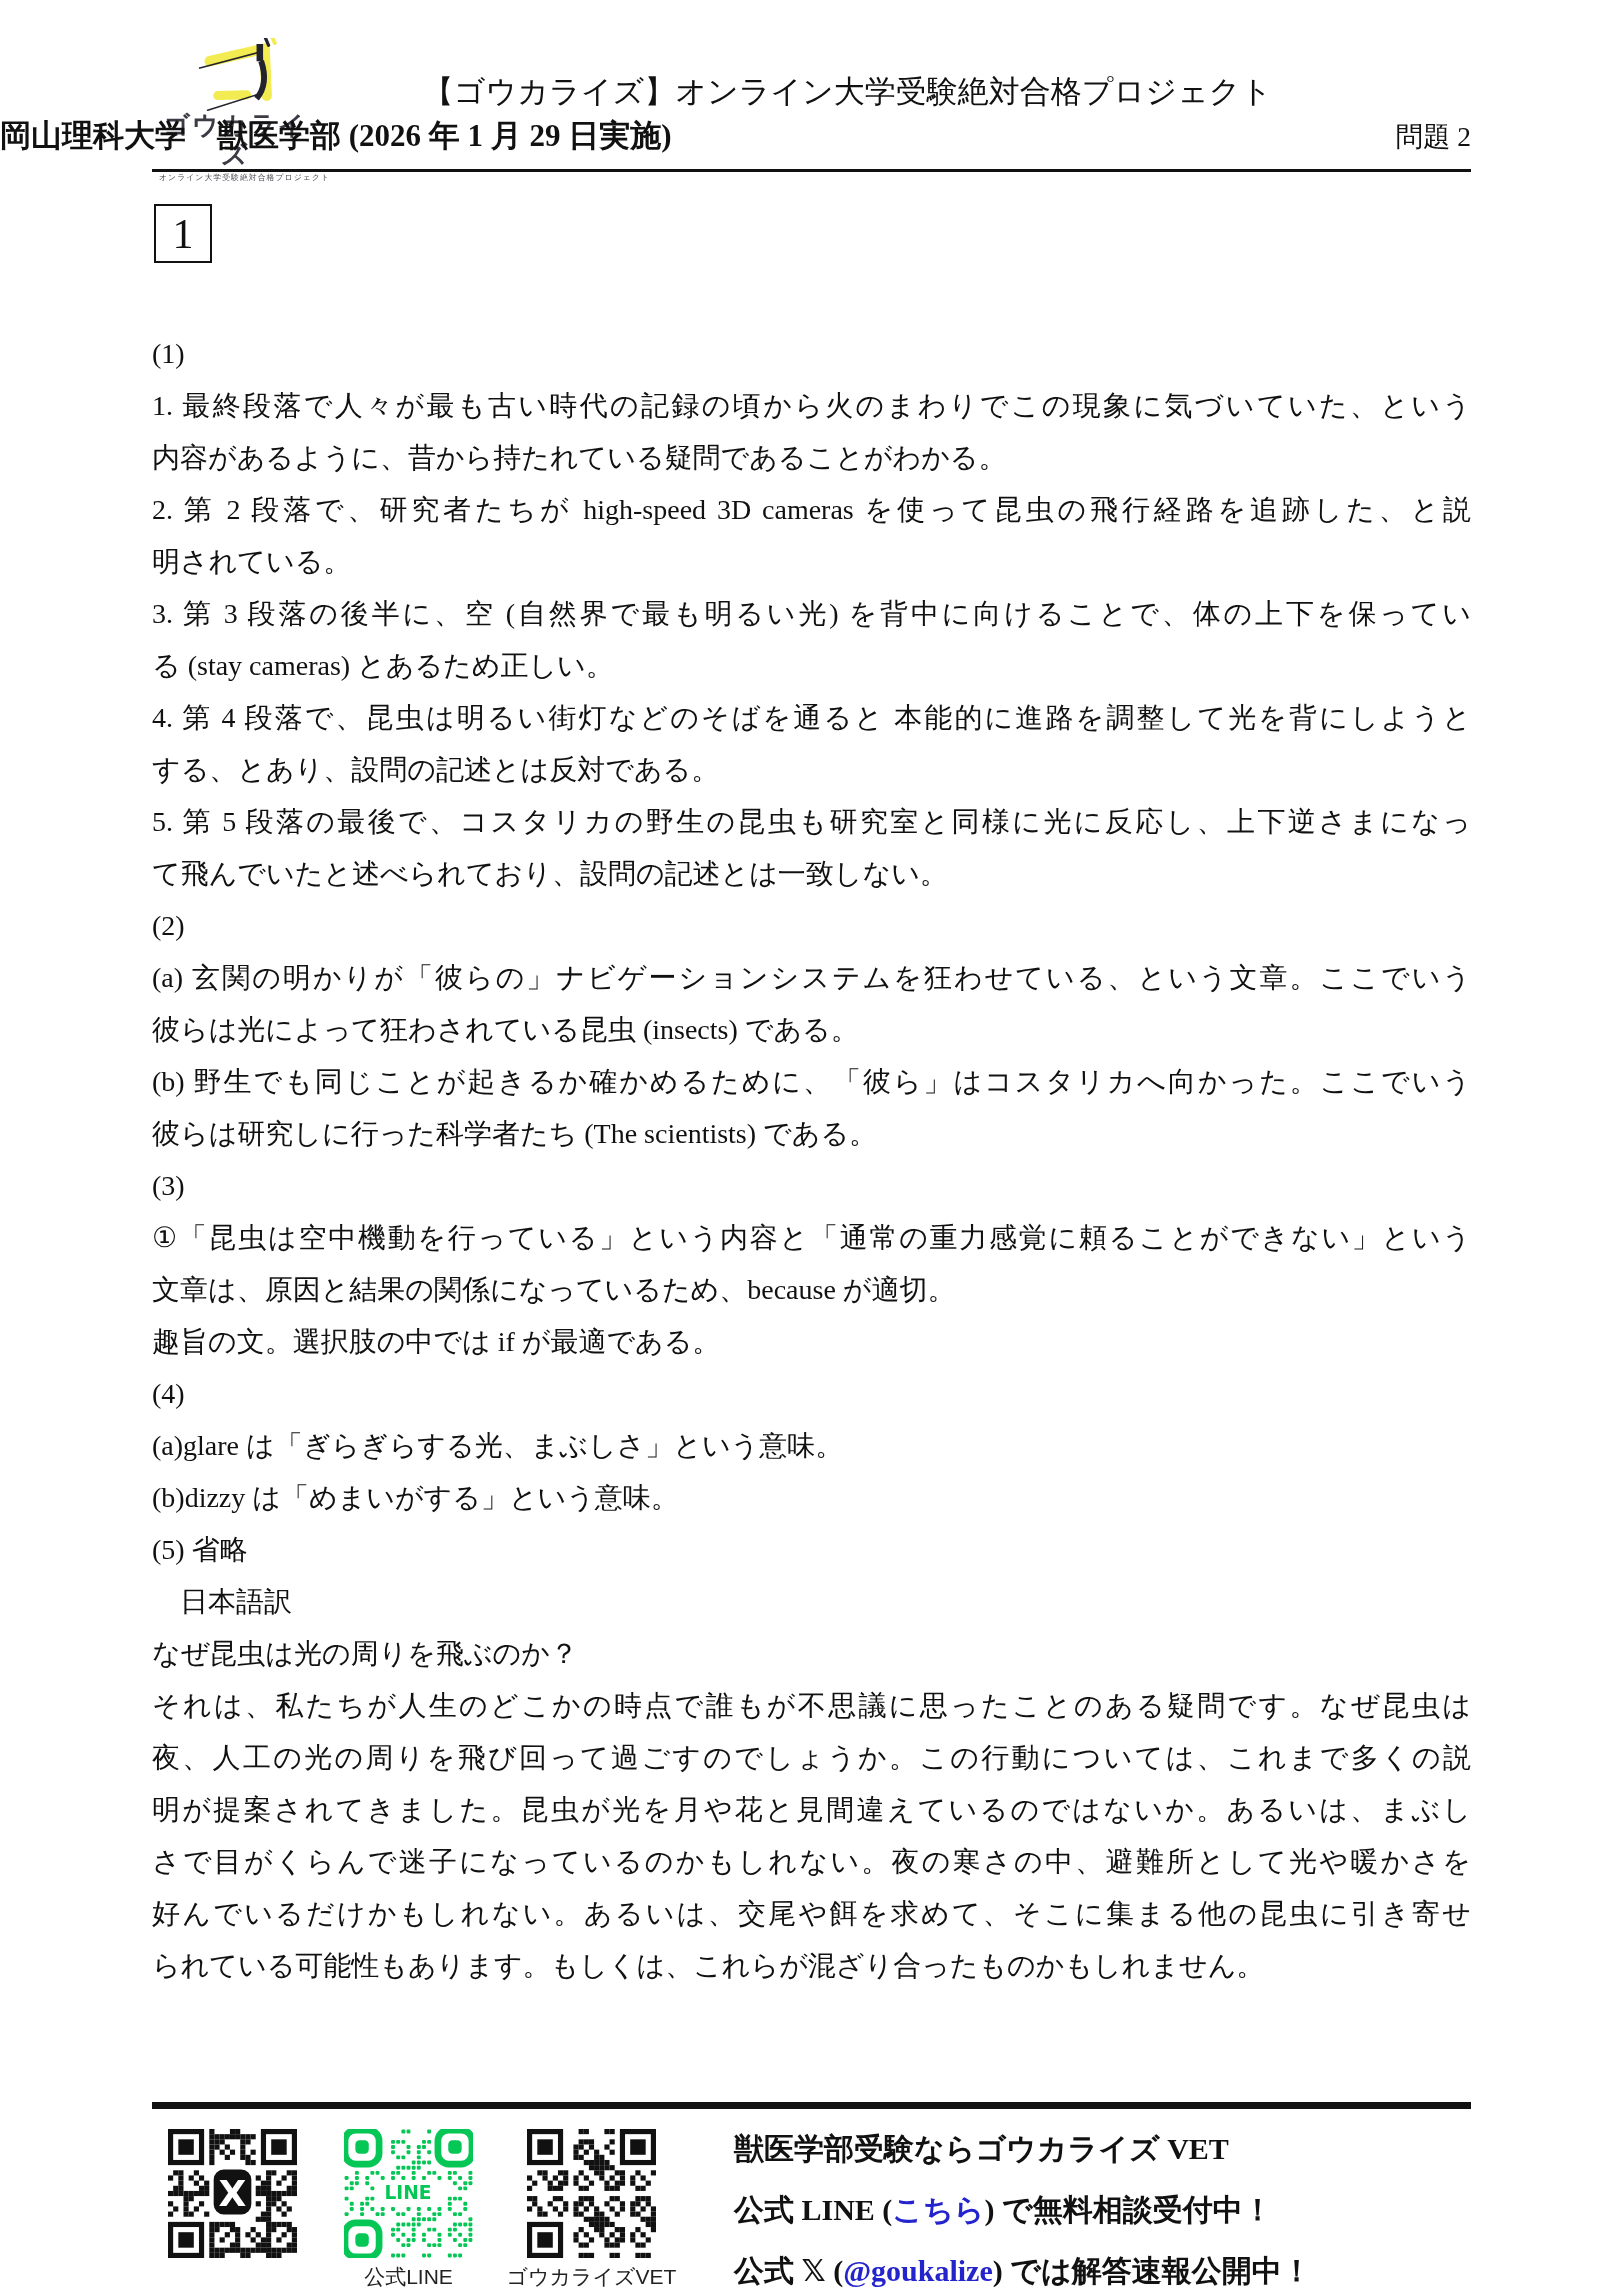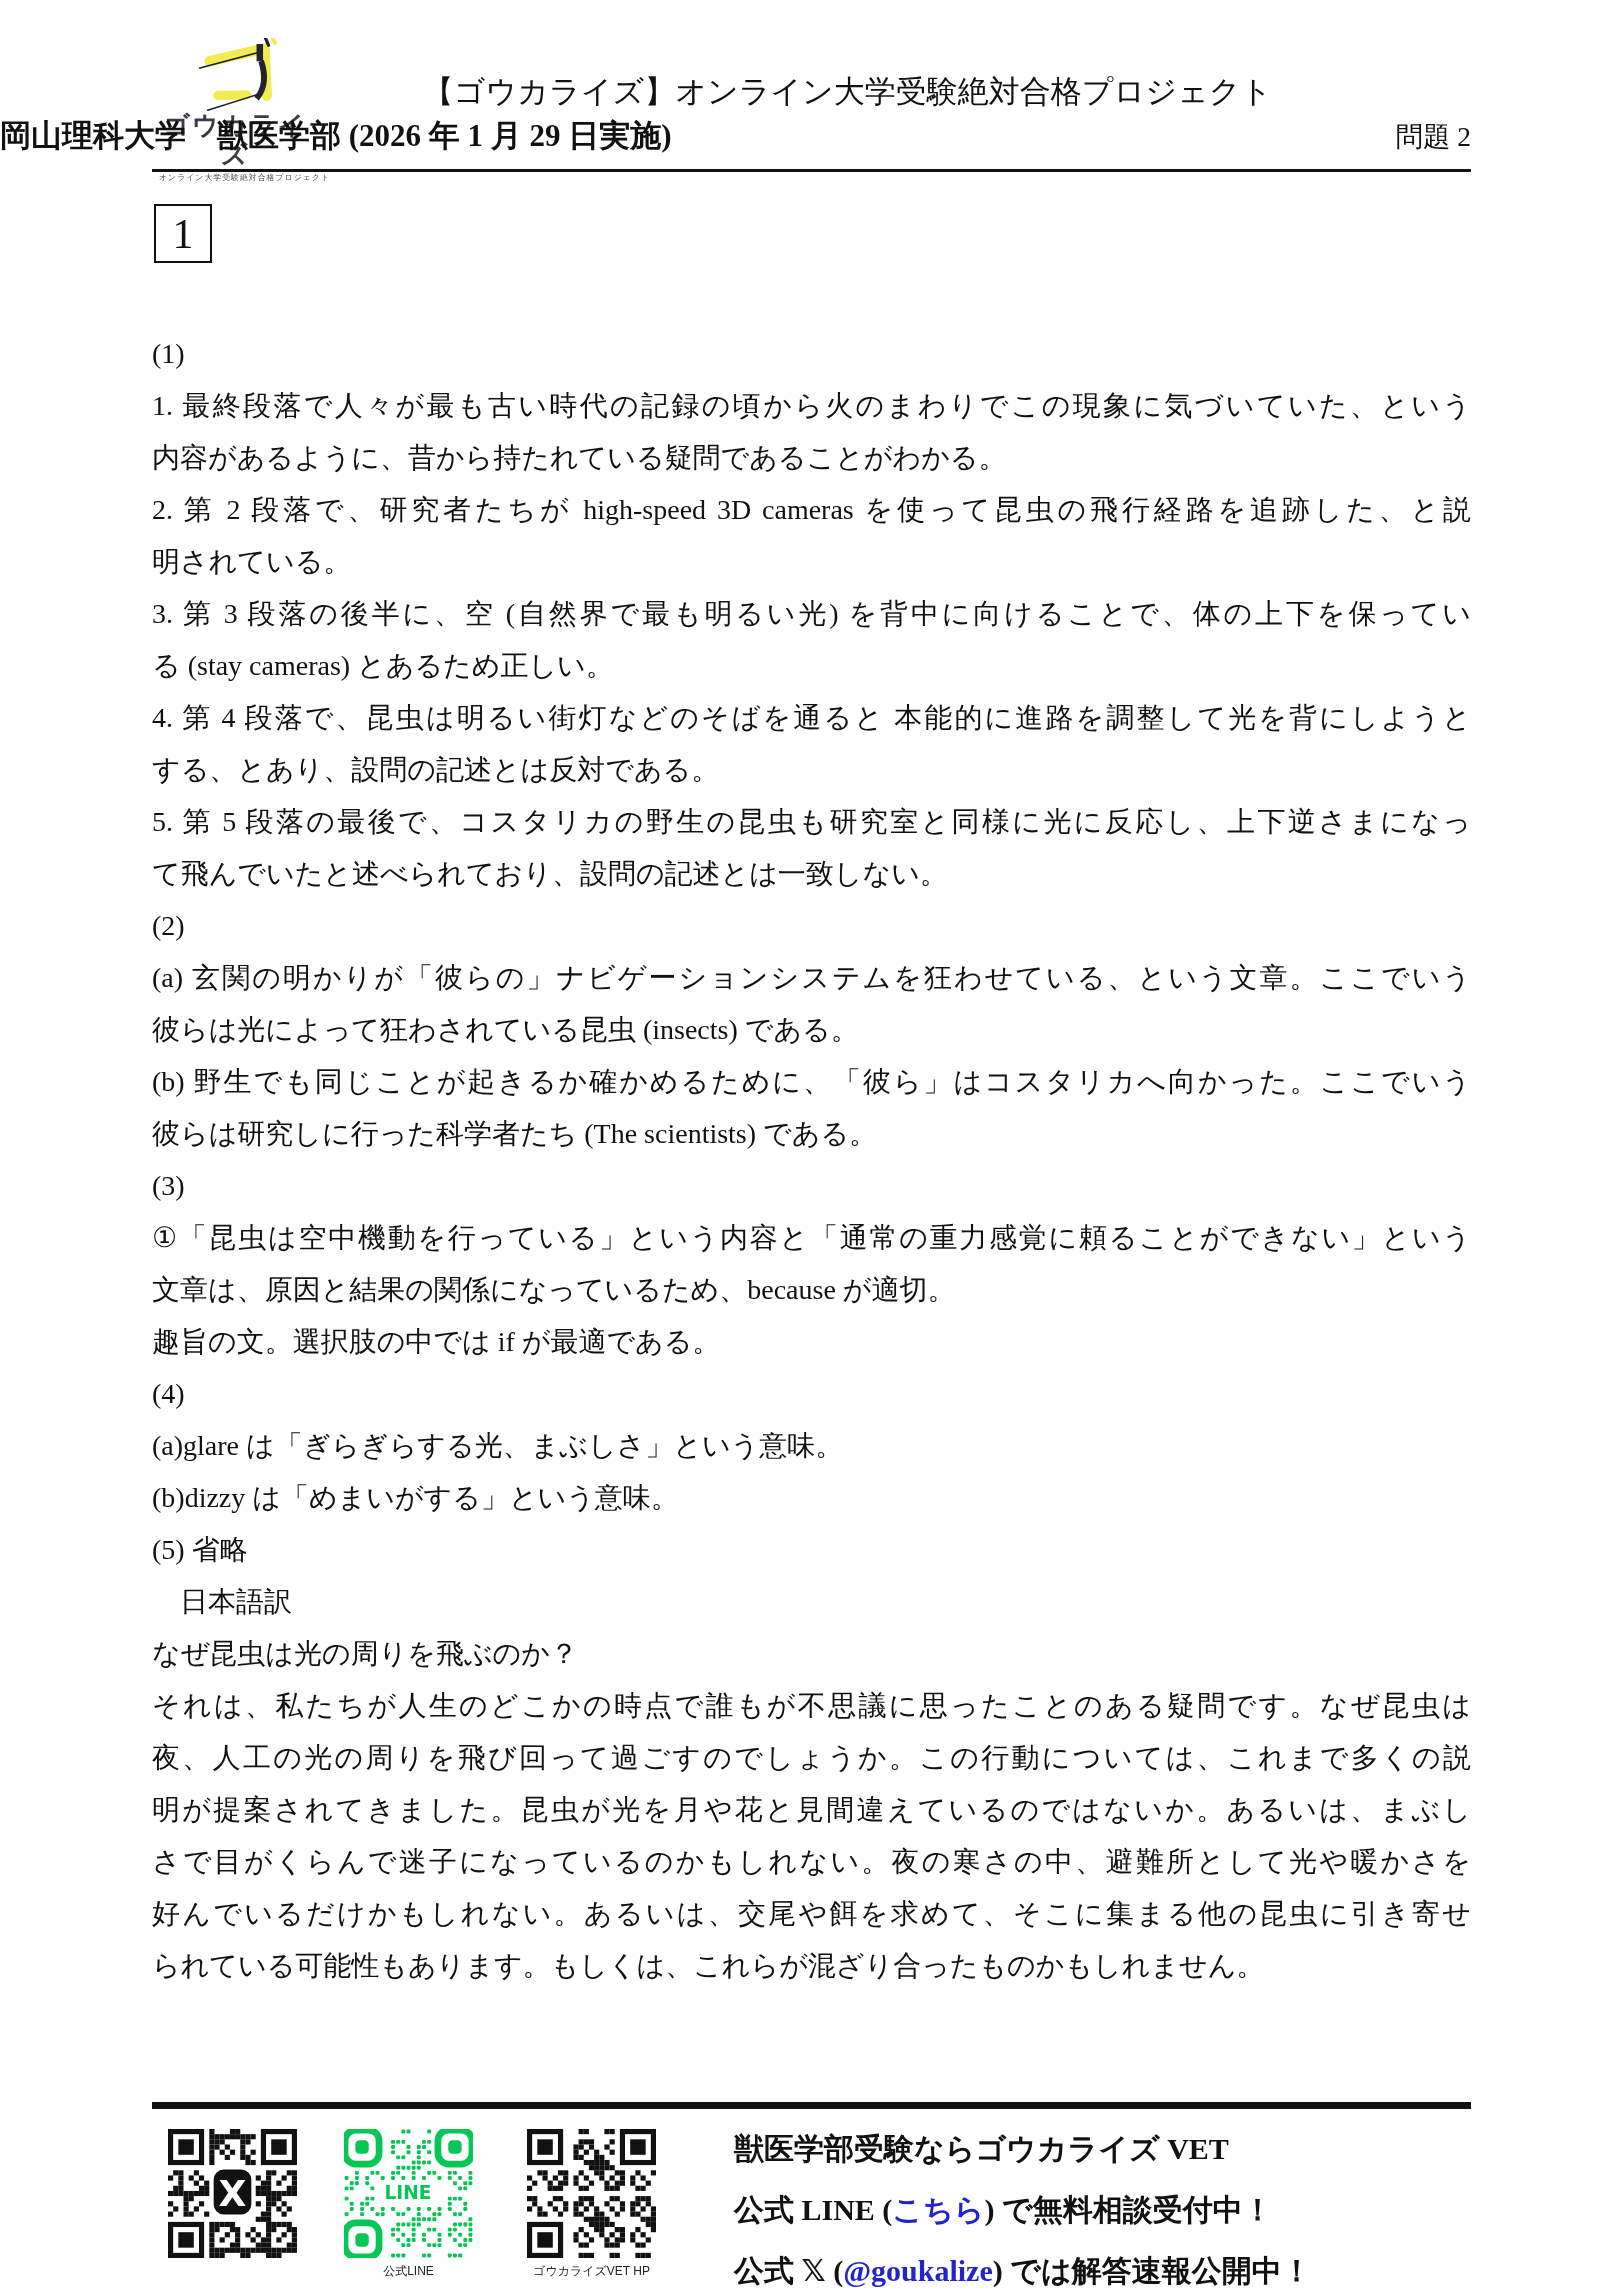--- a/index.html
+++ b/index.html
@@ -23,21 +23,21 @@
         display:flex;align-items:center;justify-content:center;font-size:42px;}
   
   .body{position:absolute;left:152px;top:328px;width:1319px;font-size:28px;}
   .ln{height:52px;line-height:52px;white-space:normal;}
   .ln.j{text-align:justify;text-align-last:justify;}
   
   .fbar{position:absolute;left:152px;top:2102px;width:1319px;height:7.2px;background:#111;}
   .qr{position:absolute;top:2129px;width:129px;height:129px;}
   .qr svg{width:129px;height:129px;display:block;}
   .qr-label{position:absolute;top:134px;left:-26px;width:181px;text-align:center;
-            font-family:"Liberation Sans","DejaVu Sans",sans-serif;font-size:12px;color:#222;}
+            font-family:"Liberation Sans","DejaVu Sans",sans-serif;font-size:21px;color:#222;}
   .qr1{left:168px;} .qr2{left:344px;text-decoration:underline;} .qr3{left:527px;}
   .ftext{position:absolute;left:734px;top:2118px;font-weight:bold;font-size:30px;}
   .fline{height:61px;line-height:61px;white-space:nowrap;}
   .flink{color:var(--link,#2424cd);text-decoration:none;font-weight:bold;}
 </style>
 </head>
 <body>
 
 <div class="page">
 

